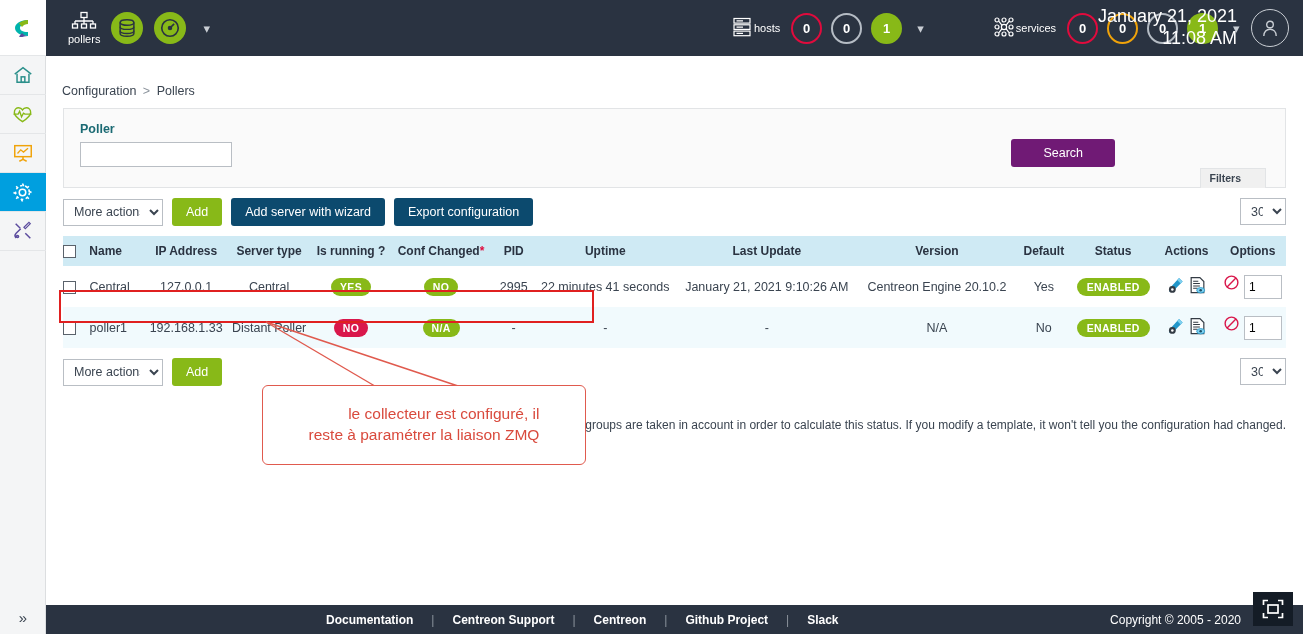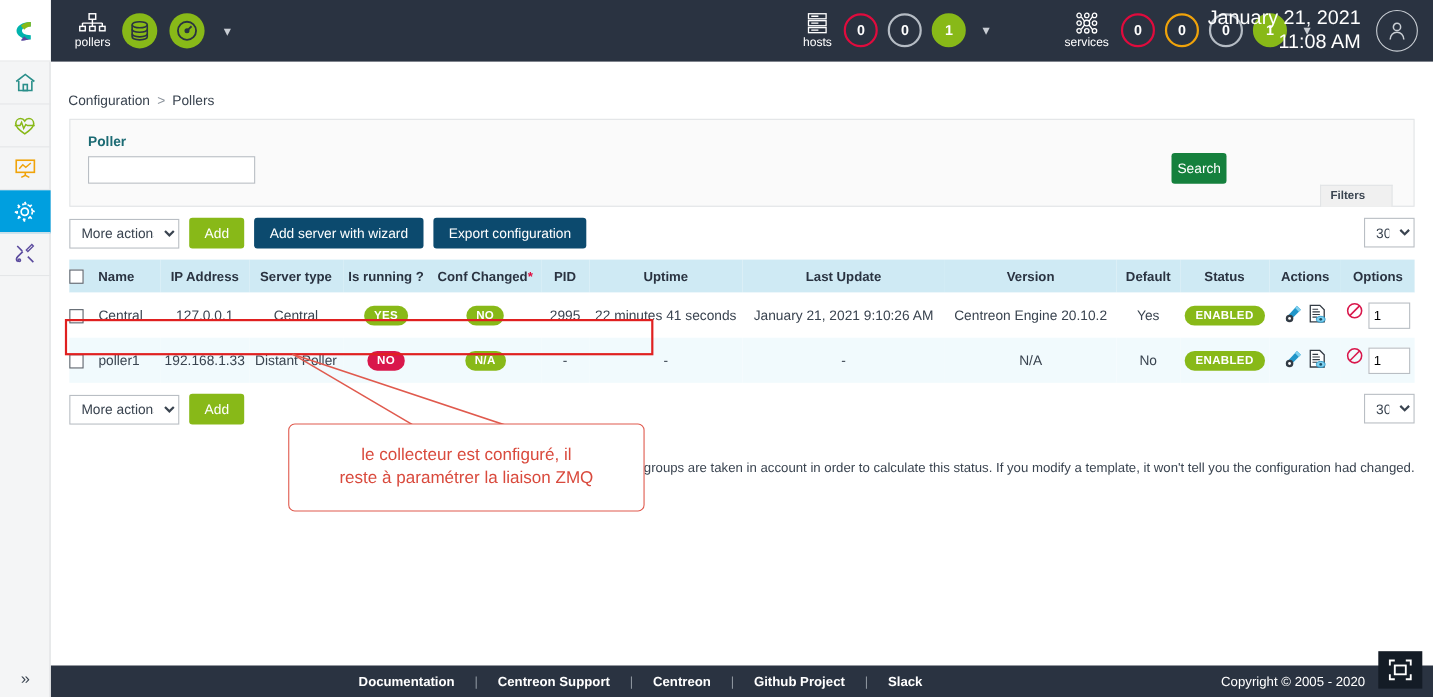--- a/index.html
+++ b/index.html
@@ -52,21 +52,21 @@
     width: 32px; height: 32px; border-radius: 50%; background: #88b918;
     display: flex; align-items: center; justify-content: center;
     cursor: pointer;
   }
   .chev { color: #c9ced4; font-size: 13px; margin-left: 6px; cursor: pointer; }
 
   .tb-group {
     display: flex; align-items: center; gap: 9px;
   }
   .tb-group .grp-label {
-    display: flex; flex-direction: column; align-items: center;
+    display: flex; align-items: center;
     color: #ffffff; font-size: 11px; line-height: 1.15; margin-right: 2px;
   }
   .cnt {
     width: 31px; height: 31px; border-radius: 50%;
     display: flex; align-items: center; justify-content: center;
     font-size: 13px; font-weight: bold; cursor: pointer;
     border: 2px solid transparent; background: transparent;
   }
   .cnt.red    { border-color: #e00b3d; color: #ffffff; }
   .cnt.orange { border-color: #f0a30a; color: #ffffff; }
@@ -105,22 +105,22 @@
     margin: 0 17px; border: 1px solid #e2e4e6; background: #fafafa;
   }
   .filter-zone { position: relative; padding: 13px 16px 16px 16px; min-height: 78px; }
   .f-label { font-size: 12.5px; font-weight: bold; color: #1b6a73; margin-bottom: 6px; }
   .f-input {
     width: 152px; height: 25px; border: 1px solid #b9bec4; background: #fff;
     font-family: inherit; font-size: 12px; padding: 0 5px;
   }
   .btn-search {
     position: absolute; right: 170px; top: 30px;
-    background: #15803d; color: #fff; border: none; border-radius: 3px;
-    font-family: inherit; font-size: 12.5px; padding: 7px 5px; cursor: pointer;
+    background: #701a75; color: #fff; border: none; border-radius: 3px;
+    font-family: inherit; font-size: 12.5px; padding: 7px 32px; cursor: pointer;
   }
   .filters-tab {
     position: absolute; right: 19px; bottom: -1px;
     background: #f0f0f0; border: 1px solid #e2e4e6; border-bottom: none;
     font-size: 10.5px; font-weight: bold; color: #3a4450;
     padding: 3px 24px 4px 8px; cursor: pointer;
   }
 
   .toolbar {
     position: relative; margin: 0 17px; padding: 10px 0 10px 0;
@@ -185,21 +185,21 @@
     border: 2px solid #e02020; pointer-events: none; z-index: 9;
   }
   .callout {
     position: absolute; left: 262px; top: 385px; width: 324px; height: 80px;
     border: 1.6px solid #e05a4e; border-radius: 6px; background: #ffffff;
     display: flex; align-items: center; justify-content: center;
     z-index: 10;
   }
   .callout-txt {
     color: #d94a3d; font-size: 15.5px; line-height: 1.35;
-    text-align: center; padding: 0 8px;
+    text-align: right; padding: 0 8px;
   }
   .leader { position: absolute; left: 0; top: 0; width: 1303px; height: 634px;
             pointer-events: none; z-index: 9; }
 
   
   .footer {
     position: absolute; left: 46px; bottom: 0; width: 1257px; height: 29px;
     background: #2a3341; display: flex; align-items: center;
   }
   .f-links { display: flex; align-items: center; margin-left: 276px; gap: 0; }

